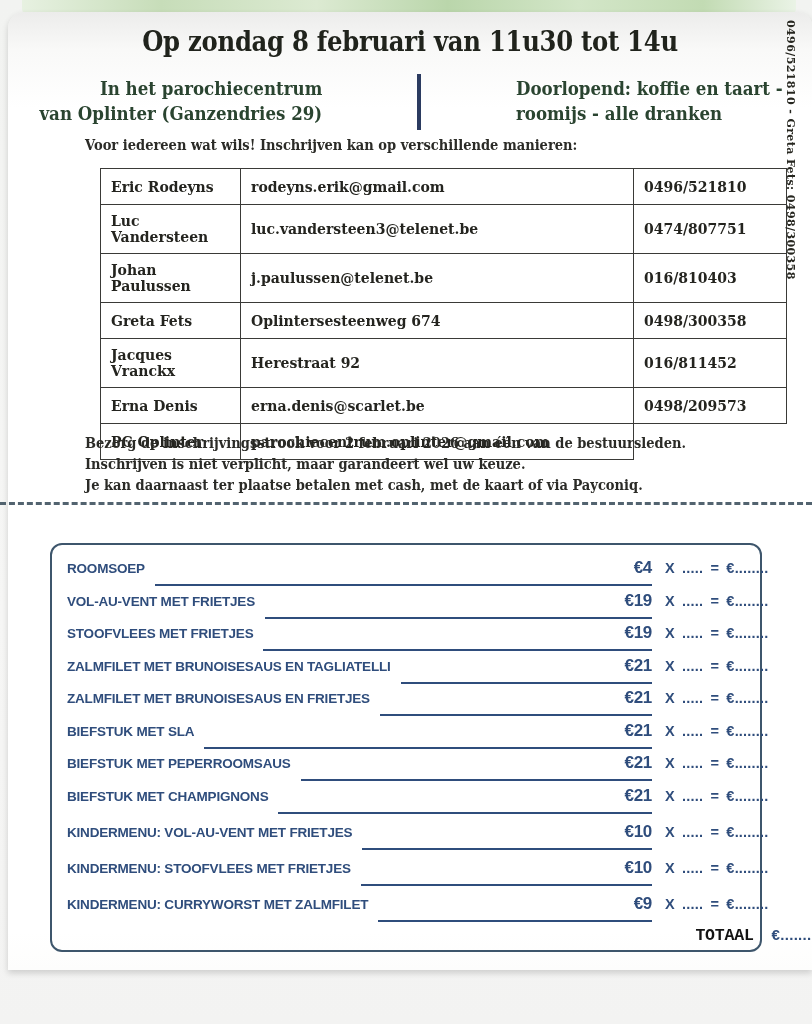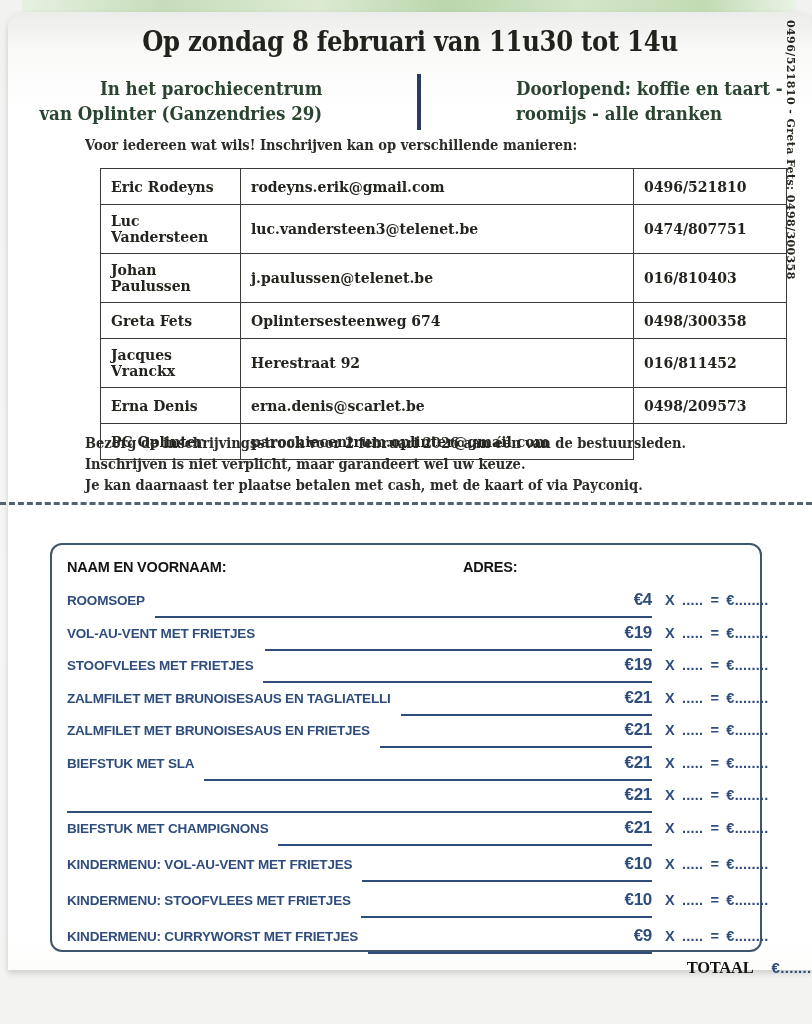--- a/index.html
+++ b/index.html
@@ -68,21 +68,21 @@
   .menu-label { font-size:13.5px; letter-spacing:-.2px; padding-right:10px; white-space:nowrap; }
   .uwrap { flex:1; display:flex; align-items:baseline;
     border-bottom:2.4px solid #2f4d7c; padding-bottom:6px; }
   .uspacer { flex:1; }
   .menu-price { font-size:17px; letter-spacing:-.3px; }
   .menu-mult { width:170px; padding-left:13px; white-space:nowrap; font-size:14.5px;
     word-spacing:3px; letter-spacing:.2px; }
 
   .total-row { display:flex; justify-content:flex-end; align-items:baseline; gap:18px;
     margin:4px -56px 0 0; }
-  .total-label { font-family:Liberation Serif, serif; font-size:16.5px;
+  .total-label { font-family:Liberation Mono, monospace; font-size:16.5px;
     font-weight:800; color:#131313; letter-spacing:-.2px; }
   .total-value { font-family:"Liberation Sans", sans-serif; font-size:15px;
     font-weight:800; color:#2f4d7c; letter-spacing:.3px; }
 
   .side-note { position:absolute; top:20px; right:15px; writing-mode:vertical-rl;
     font-size:11px; font-weight:bold; color:#26261f; letter-spacing:.4px; z-index:4; }
 </style>
 </head>
 <body>
 
@@ -151,24 +151,20 @@
     <div class="note">
       <div>Bezorg de inschrijvingsstrook voor 2 februari 2026 aan één van de bestuursleden. Inschrijven is niet verplicht, maar garandeert wel uw keuze.</div>
       <div>Je kan daarnaast ter plaatse betalen met cash, met de kaart of via Payconiq.</div>
     </div>
   </div>
 
   <div class="dashed-sep"></div>
 
 
   <div class="form-box">
-    <div class="form-head-row">
-      <span>NAAM EN VOORNAAM:</span>
-      <span class="adres">ADRES:</span>
-    </div>
 
     <div id="menu-list">
         <div class="menu-row">
           <span class="menu-label">ROOMSOEP</span>
           <span class="uwrap">
             <span class="uspacer"></span>
             <span class="menu-price">€4</span>
           </span>
           <span class="menu-mult">X ..... = €........</span>
         </div>
@@ -206,20 +202,21 @@
         </div>
         <div class="menu-row">
           <span class="menu-label">BIEFSTUK MET SLA</span>
           <span class="uwrap">
             <span class="uspacer"></span>
             <span class="menu-price">€21</span>
           </span>
           <span class="menu-mult">X ..... = €........</span>
         </div>
         <div class="menu-row">
+          <span class="menu-label">BIEFSTUK MET PEPERROOMSAUS</span>
           <span class="uwrap">
             <span class="uspacer"></span>
             <span class="menu-price">€21</span>
           </span>
           <span class="menu-mult">X ..... = €........</span>
         </div>
         <div class="menu-row">
           <span class="menu-label">BIEFSTUK MET CHAMPIGNONS</span>
           <span class="uwrap">
             <span class="uspacer"></span>
@@ -237,21 +234,21 @@
         </div>
         <div class="menu-row kids">
           <span class="menu-label">KINDERMENU: STOOFVLEES MET FRIETJES</span>
           <span class="uwrap">
             <span class="uspacer"></span>
             <span class="menu-price">€10</span>
           </span>
           <span class="menu-mult">X ..... = €........</span>
         </div>
         <div class="menu-row kids">
-          <span class="menu-label">KINDERMENU: CURRYWORST MET FRIETJES</span>
+          <span class="menu-label">KINDERMENU: CURRYWORST MET ZALMFILET</span>
           <span class="uwrap">
             <span class="uspacer"></span>
             <span class="menu-price">€9</span>
           </span>
           <span class="menu-mult">X ..... = €........</span>
         </div>
       </div>
 
     <div class="total-row">
       <span class="total-label">TOTAAL</span>

